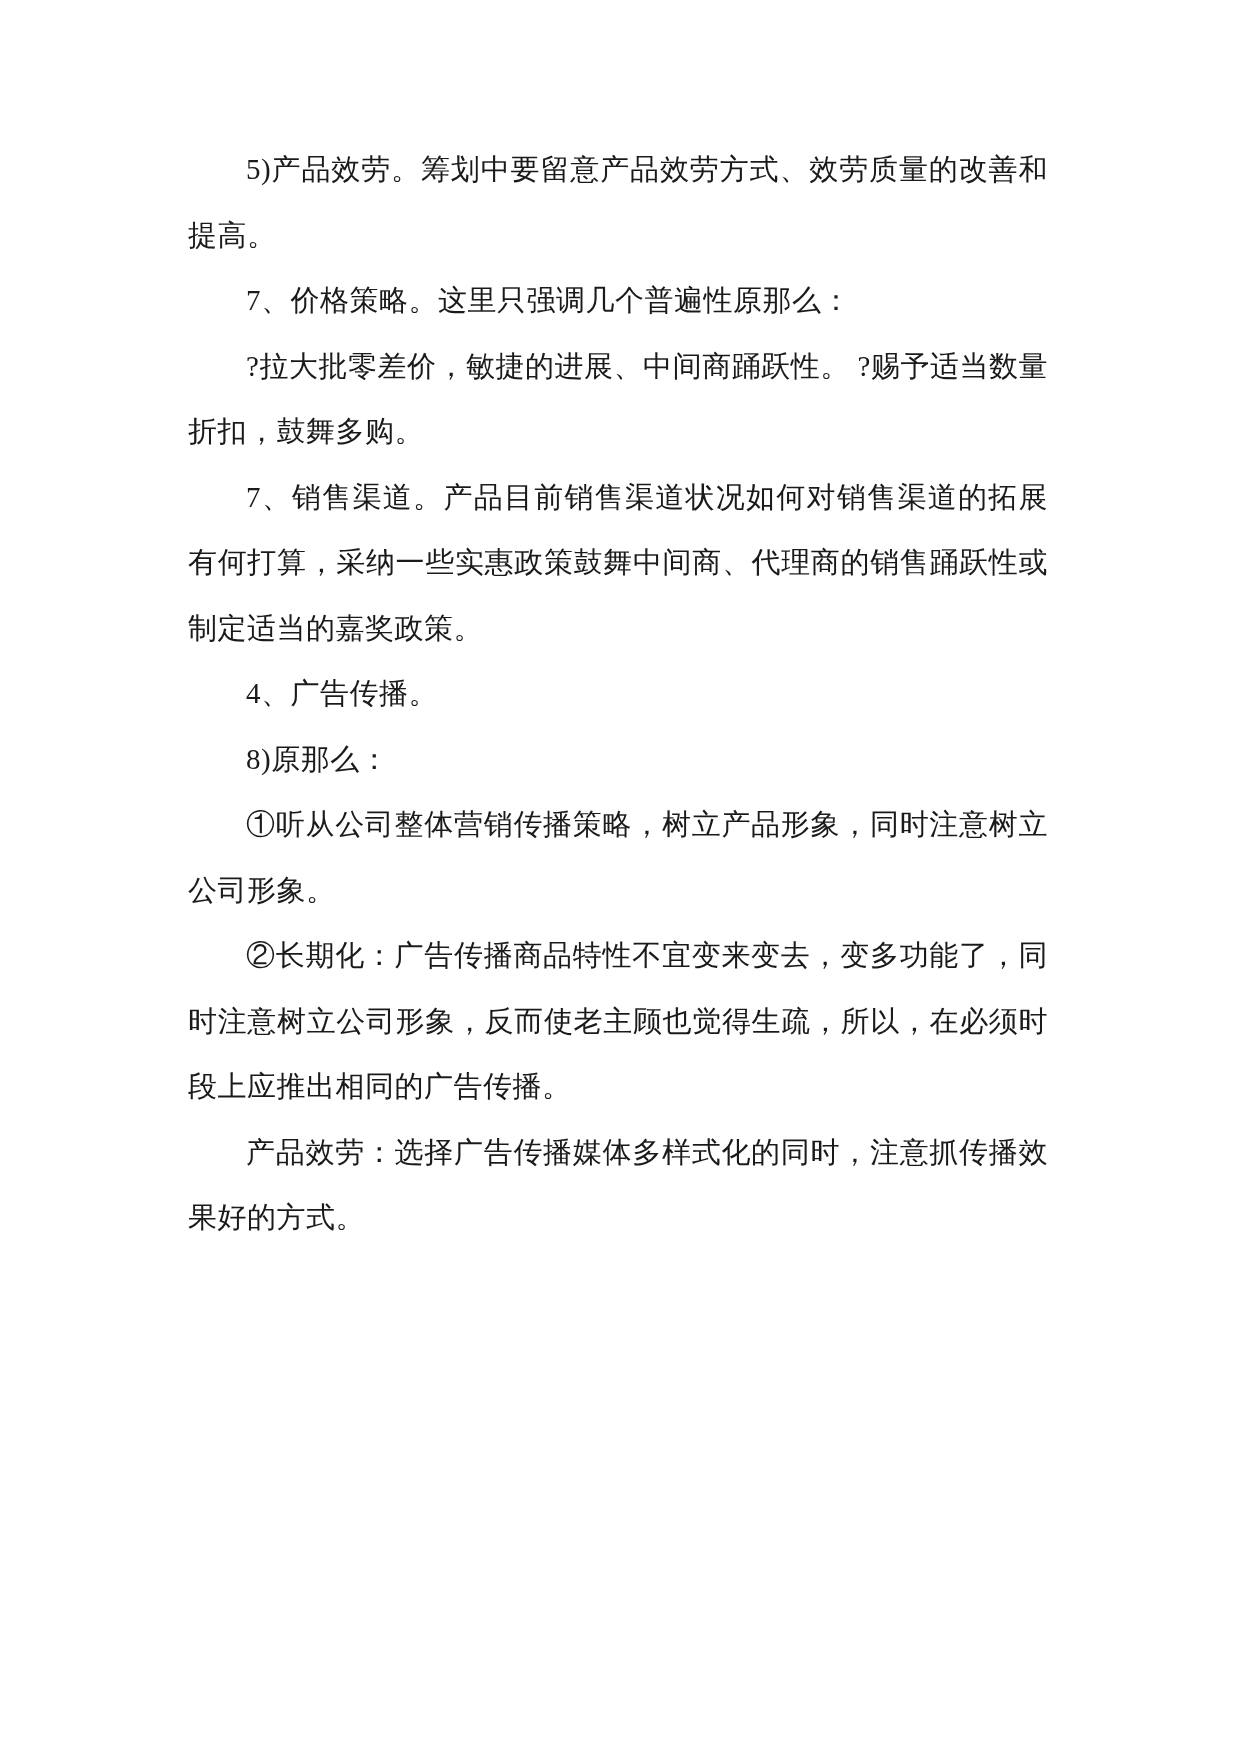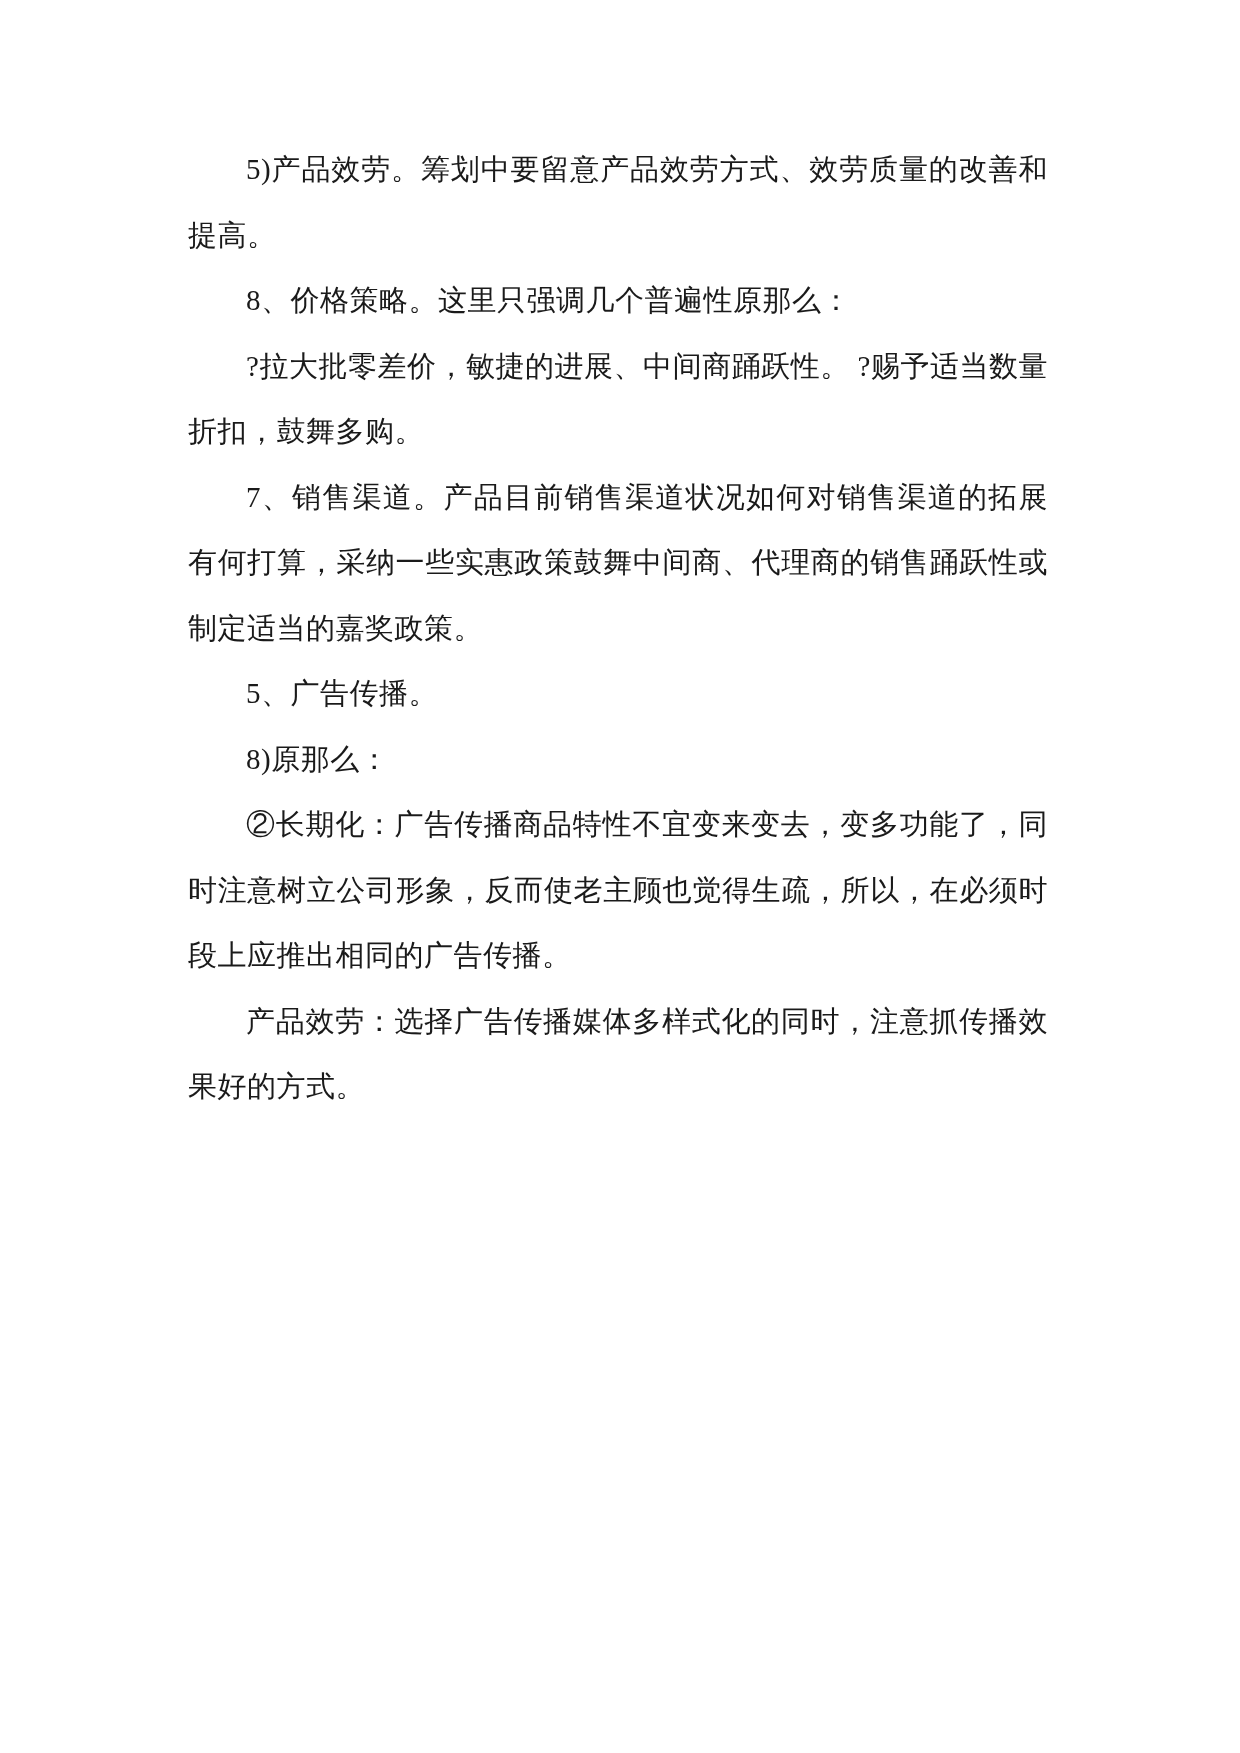--- a/index.html
+++ b/index.html
@@ -45,21 +45,22 @@
     letter-spacing: 0.5px;
     word-break: break-all;
   }
 </style>
 </head>
 <body>
 
 <div class="page">
   <div class="text-block">
     <p class="para">5)产品效劳。筹划中要留意产品效劳方式、效劳质量的改善和提高。</p>
-    <p class="para">8、价格策略。这里只强调几个普遍性原那么：</p>
+    <p class="para">7、价格策略。这里只强调几个普遍性原那么：</p>
     <p class="para">?拉大批零差价，敏捷的进展、中间商踊跃性。 ?赐予适当数量折扣，鼓舞多购。</p>
     <p class="para">7、销售渠道。产品目前销售渠道状况如何对销售渠道的拓展有何打算，采纳一些实惠政策鼓舞中间商、代理商的销售踊跃性或制定适当的嘉奖政策。</p>
-    <p class="para">5、广告传播。</p>
+    <p class="para">4、广告传播。</p>
     <p class="para">8)原那么：</p>
+    <p class="para">①听从公司整体营销传播策略，树立产品形象，同时注意树立公司形象。</p>
     <p class="para">②长期化：广告传播商品特性不宜变来变去，变多功能了，同时注意树立公司形象，反而使老主顾也觉得生疏，所以，在必须时段上应推出相同的广告传播。</p>
     <p class="para">产品效劳：选择广告传播媒体多样式化的同时，注意抓传播效果好的方式。</p>
   </div>
 </div>
 
 </body></html>

